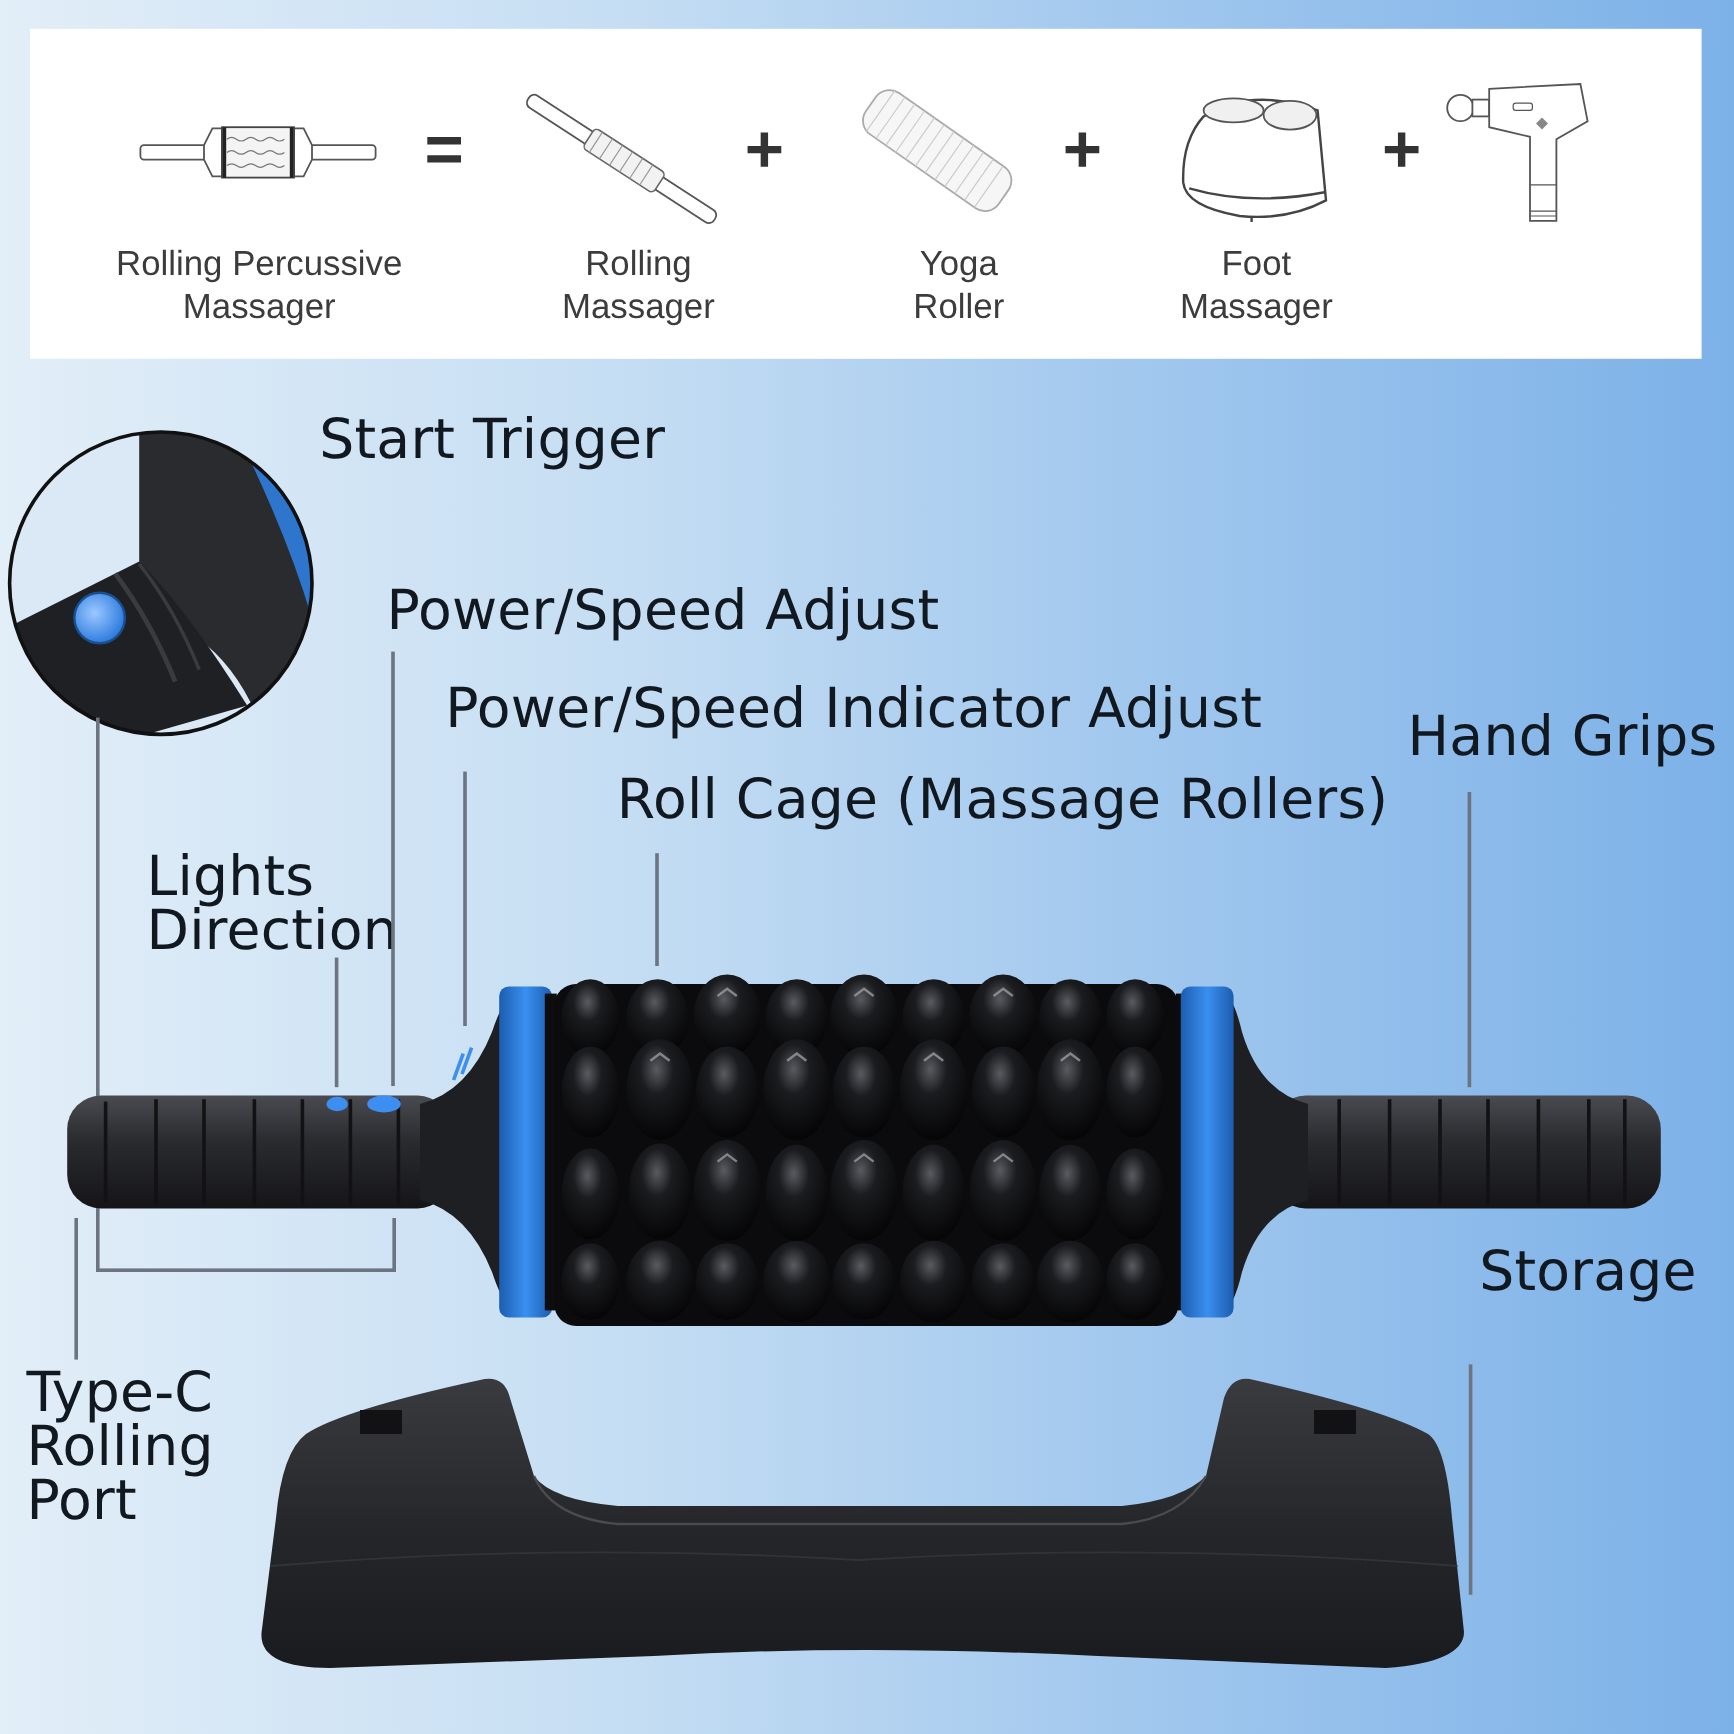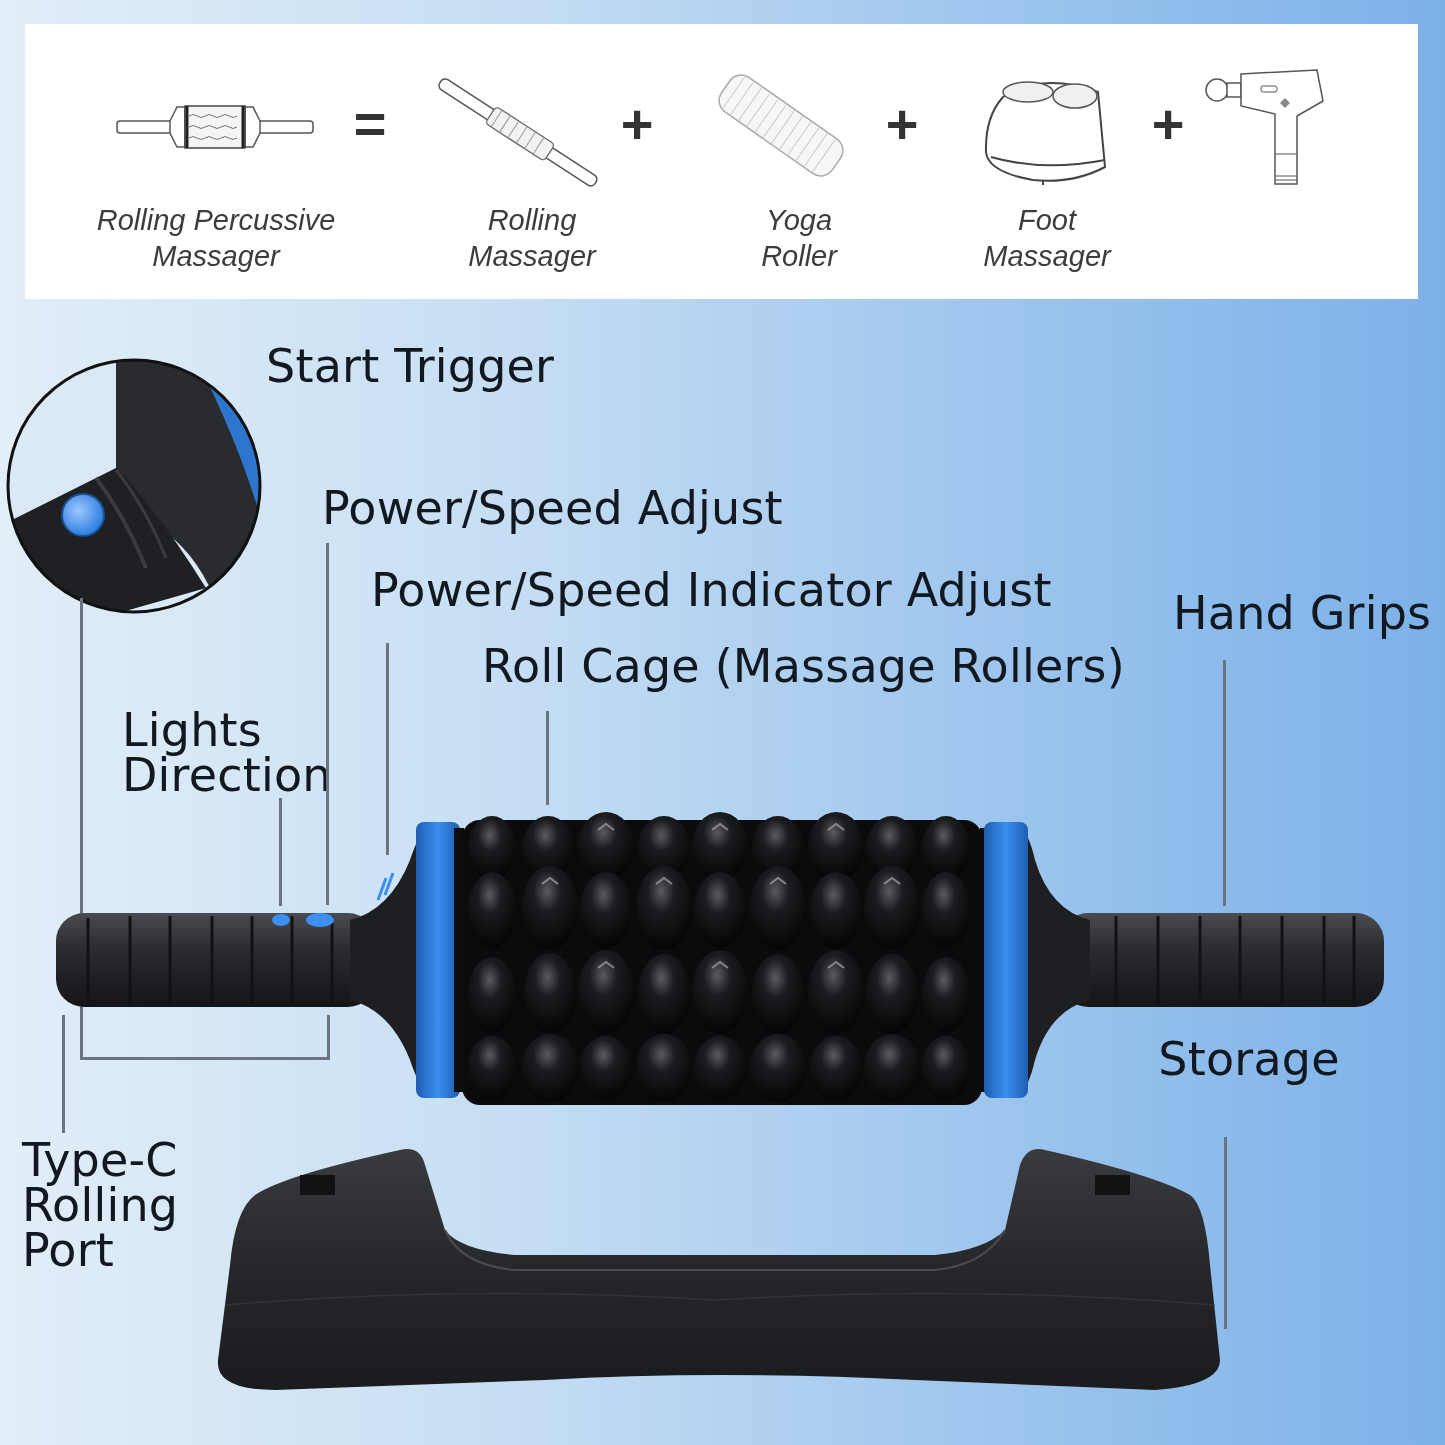--- a/index.html
+++ b/index.html
@@ -8,21 +8,21 @@
     background: linear-gradient(90deg, #e2eef8 0%, #c6def3 35%, #a2c8ee 65%, #7cb1e8 100%);
     font-family: "DejaVu Sans", sans-serif;
   }
   .top-panel {
     position: absolute; left: 25px; top: 24px; width: 1393px; height: 275px;
     background: #ffffff;
   }
   .top-label {
     position: absolute; font-family: "Liberation Sans", sans-serif;
     font-size: 29px; line-height: 36px; color: #3c3c3c; text-align: center;
-    white-space: nowrap; transform: translateX(-50%); font-style: italic;
+    white-space: nowrap; transform: translateX(-50%);
   }
   .op {
     position: absolute; font-family: "Liberation Sans", sans-serif; font-weight: bold;
     font-size: 56px; color: #333; line-height: 56px; transform: translate(-50%,-50%);
   }
   .callout {
     position: absolute; font-family: "DejaVu Sans", sans-serif;
     font-size: 46px; line-height: 45px; color: #111820; white-space: nowrap;
     letter-spacing: 0.2px;
   }
@@ -119,27 +119,27 @@
     <path d="M90 120 Q120 160 140 210" fill="none" stroke="#3a3b3f" stroke-width="4"></path>
     <path d="M110 112 Q140 150 160 200" fill="none" stroke="#3a3b3f" stroke-width="3"></path>
   </g>
   <circle cx="77" cy="157" r="21" fill="url(#btn)" stroke="#1a4f90" stroke-width="2"></circle>
   <circle cx="128" cy="128" r="126" fill="none" stroke="#111" stroke-width="3"></circle>
 </svg>
 
 <div class="callout" style="left:266px;top:344px">Start Trigger</div>
 <div class="callout" style="left:322px;top:486px">Power/Speed Adjust</div>
 <div class="callout" style="left:371px;top:568px">Power/Speed Indicator Adjust</div>
-<div class="callout" style="left:482px;top:644px">Roll Cage (Massage Rollers)</div>
+<div class="callout" style="left:514px;top:644px">Roll Cage (Massage Rollers)</div>
 <div class="callout" style="left:1173px;top:591px">Hand Grips</div>
 <div class="callout" style="left:122px;top:708px">
   <div>Lights</div>
     <div>Direction</div>
 </div>
-<div class="callout" style="left:1084px;top:1037px;text-align:center;width:330px">
+<div class="callout" style="left:1084px;top:1037px;text-align:right;width:330px">
   <div>Storage</div>
 </div>
 <div class="callout" style="left:22px;top:1138px">
   <div>Type-C</div>
     <div>Rolling</div>
     <div>Port</div>
 </div>
 
 <div class="line" style="left:80px;top:598px;width:3px;height:462px"></div>
 <div class="line" style="left:80px;top:1057px;width:250px;height:3px"></div>

